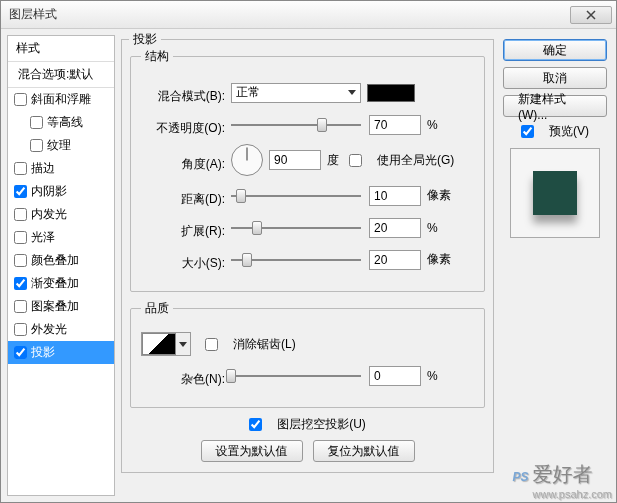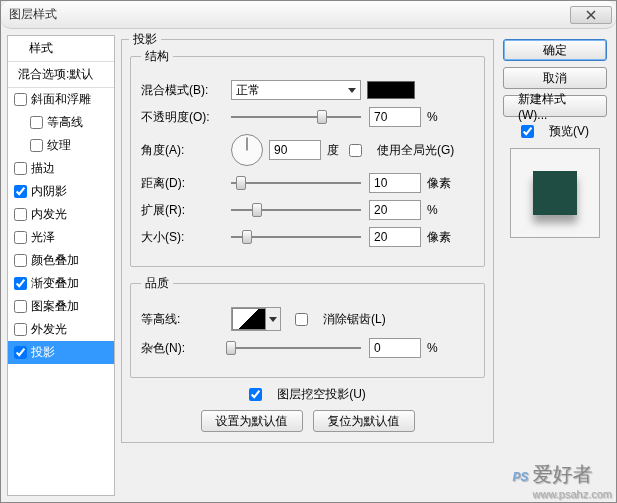--- a/index.html
+++ b/index.html
@@ -1,34 +1,34 @@
 <!DOCTYPE html>
 <html><head>
 <meta charset="utf-8">
 <style>
 * { box-sizing: border-box; margin: 0; padding: 0; font-family: "Microsoft YaHei", SimSun, sans-serif; font-size: 12px; }
 body { background: #fff; }
 .window { width: 617px; height: 503px; background: #f0f0f0; border: 1px solid #888; position: relative; }
-.titlebar { height: 28px; background: linear-gradient(#fdfdfd, #e8e8e8); border-bottom: 1px solid #ccc; display: flex; align-items: center; justify-content: space-between; padding: 0 4px 0 8px; border-radius: 10px; }
+.titlebar { height: 28px; background: linear-gradient(#fdfdfd, #e8e8e8); border-bottom: 1px solid #ccc; display: flex; align-items: center; justify-content: space-between; padding: 0 4px 0 8px; }
 .titlebar-title { color: #333; }
 .close-btn { width: 42px; height: 18px; background: linear-gradient(#f2f2f2,#d8d8d8); border: 1px solid #aaa; border-radius: 2px; display:flex; align-items:center; justify-content:center; cursor:pointer; }
 .close-btn svg { width:10px; height:10px; }
 .body { display: flex; height: calc(100% - 28px); padding: 6px; gap: 6px; position:relative; }
 .left-panel { width: 108px; border: 1px solid #bbb; background: #fff; }
-.left-header { padding: 4px 21px; border-bottom: 1px solid #ddd; }
+.left-header { padding: 4px 8px; border-bottom: 1px solid #ddd; }
 .left-sub { padding: 4px 10px; border-bottom: 1px solid #ddd; background:#fff; }
 .style-item { display:flex; align-items:center; padding: 3px 6px; gap:4px; cursor:pointer; }
 .style-item.indent { padding-left: 22px; }
 .style-item input { width:13px; height:13px; }
 .style-item.selected { background:#3399ff; color:#fff; }
 .center { flex: 1; position: relative; padding-top:4px; }
 fieldset { border: 1px solid #bbb; border-radius: 2px; margin-bottom: 8px; padding: 8px 2px 12px 10px; }
 legend { padding: 0 4px; }
 .row { display:flex; align-items:center; margin: 7px 0; }
-.lbl { width: 84px; margin-right: 6px; }
+.lbl { width: 84px; text-align:right; margin-right: 6px; margin-top: 8px; }
 .combo { width: 130px; height: 20px; border:1px solid #999; background:#fff; display:flex; align-items:center; justify-content:space-between; padding:0 4px; }
 .combo .arr { border-left:4px solid transparent; border-right:4px solid transparent; border-top:5px solid #333; }
 .swatch { width: 48px; height: 18px; background:#000; border:1px solid #666; margin-left:6px; }
 .slider { flex:1; max-width:130px; height: 18px; position: relative; display:flex; align-items:center; }
 .slider-track { height:2px; background:#888; width:100%; position:relative; }
 .slider-thumb { position:absolute; top:-6px; width:10px; height:14px; background:linear-gradient(#fdfdfd,#ccc); border:1px solid #888; border-radius:2px; transform:translateX(-50%); }
 .numbox { width: 52px; height: 20px; border:1px solid #999; background:#fff; padding:0 4px; margin-left:8px; display:flex; align-items:center; }
 .unit { margin-left: 6px; }
 .angle-dial { width:32px; height:32px; border:1px solid #888; border-radius:50%; background:#fafafa; position:relative; margin-right:6px; }
 .angle-dial::after { content:""; position:absolute; width:13px; height:1px; background:#333; top:50%; left:50%; transform-origin:left center; transform: rotate(-90deg); }
@@ -197,21 +197,20 @@
                 <span>20</span>
               </div>
             <span class="unit">像素</span>
           </div>
         </fieldset>
 
         <fieldset>
           <legend>品质</legend>
 
           <div class="row">
-            <span class="lbl">等高线:</span>
             <div class="contour-wrap">
               <span class="contour-sw"></span>
               <div class="contour-arr">
                   <div></div>
                 </div>
             </div>
             <label class="chk" style="margin-left:14px">
               <input type="checkbox" style="">
               <span>消除锯齿(L)</span>
             </label>

